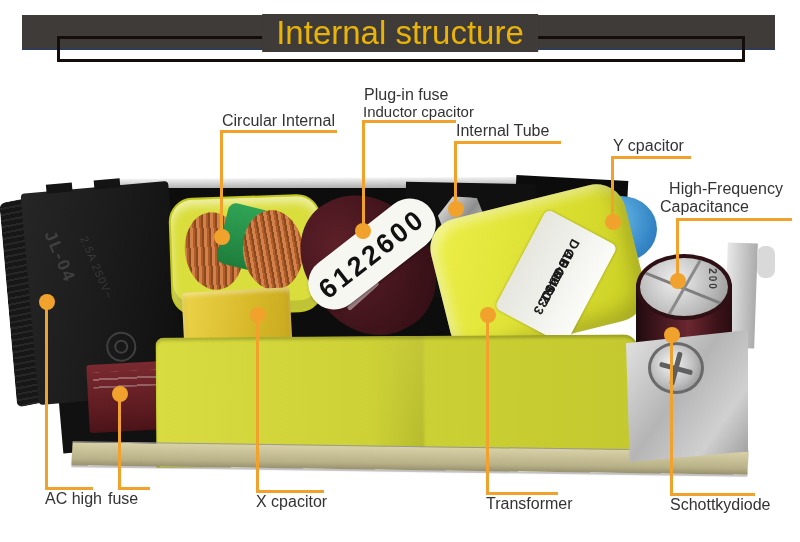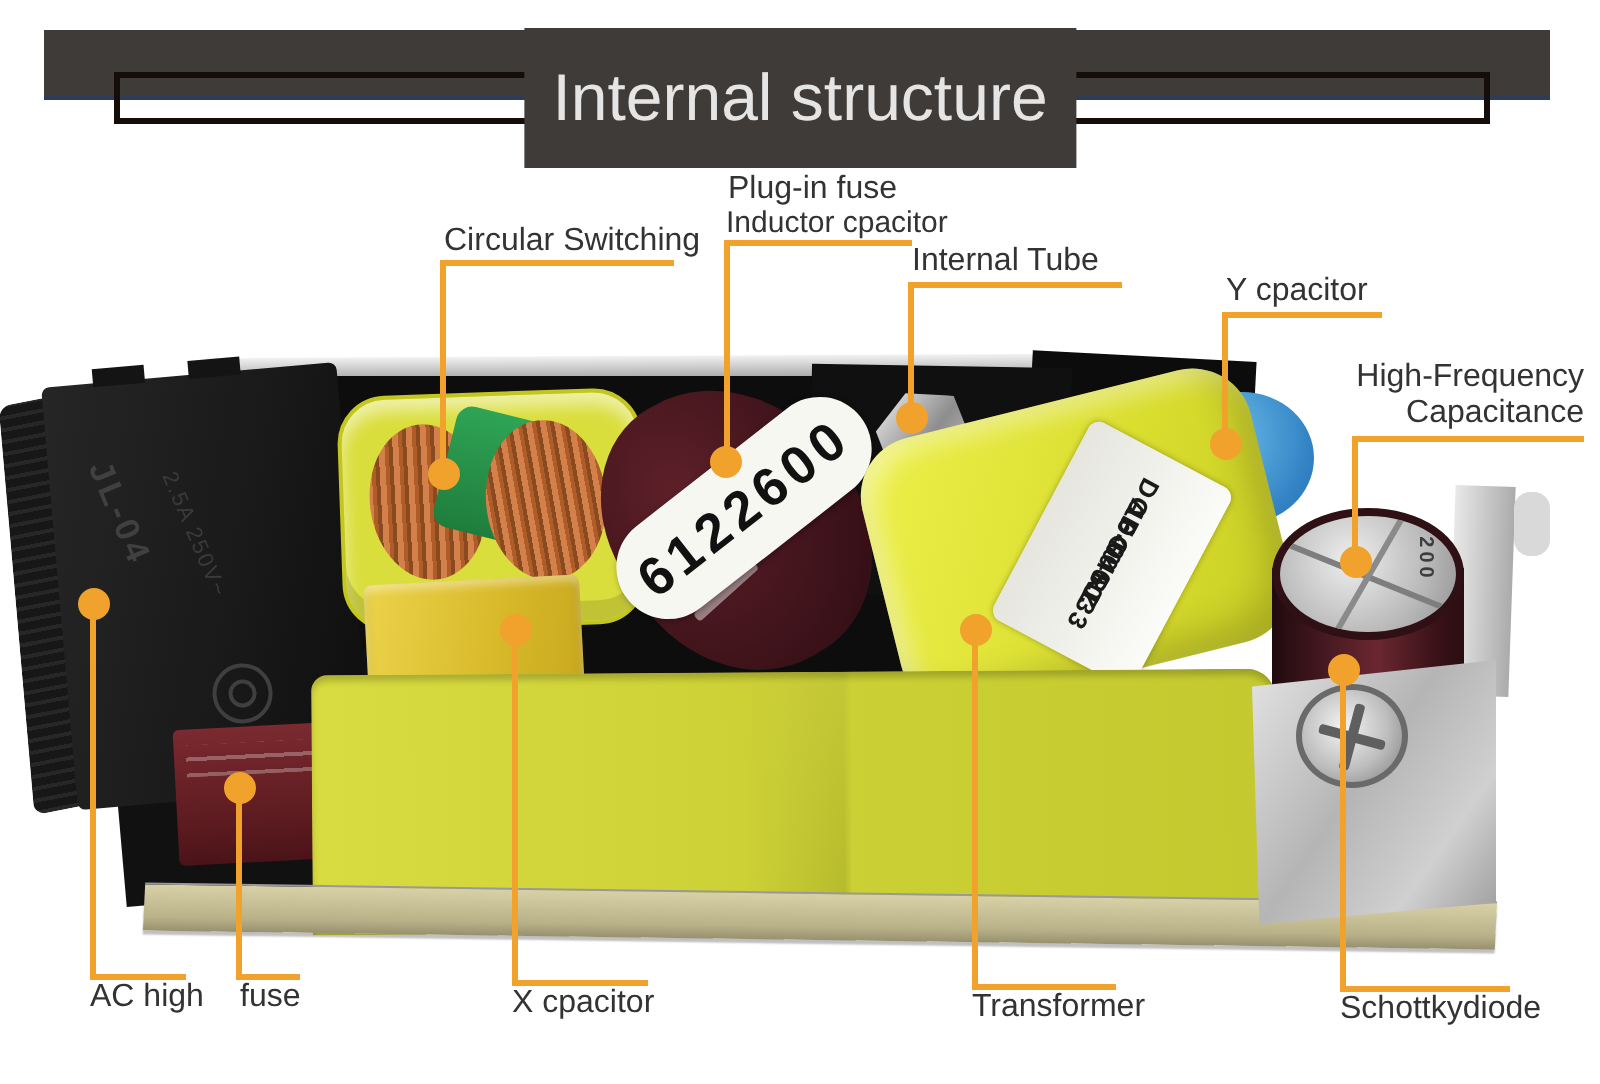--- a/index.html
+++ b/index.html
@@ -5,21 +5,21 @@
   html,body{margin:0;padding:0;background:#fff;}
   #stage{position:relative;width:800px;height:542px;background:#fff;overflow:hidden;
          font-family:"Liberation Sans",sans-serif;}
   #stage *{position:absolute;box-sizing:border-box;}
 
   
   .banner{left:22px;top:15px;width:753px;height:35px;background:#3f3b38;
           border-bottom:2px solid #2e3c55;z-index:1;}
   .title-outline{left:57px;top:36px;width:688px;height:26px;border:3px solid #150d09;z-index:2;}
   .page-title{left:50%;top:14px;transform:translateX(-50%);z-index:3;background:#3f3b38;
-              color:#e5e5e5;font-size:33px;line-height:38px;padding:16px 14px;white-space:nowrap;}
+              color:#eab308;font-size:33px;line-height:38px;padding:0 14px;white-space:nowrap;}
 
   
   .photo{left:0;top:0;width:800px;height:542px;z-index:4;}
   .rim{left:103px;top:178px;width:420px;height:12px;transform:rotate(-.3deg);
        background:linear-gradient(#f2f2f2,#a9a9a9);border-bottom:1px solid #777;}
   .blk-main{left:103px;top:188px;width:440px;height:185px;background:#0d0d0d;
             clip-path:polygon(0 0,100% 0,100% 52%,70% 100%,0 100%);}
   .blk-tr{left:515px;top:178px;width:112px;height:52px;background:#0c0c0c;transform:rotate(3deg);}
   .blk-right{left:405px;top:183px;width:130px;height:115px;background:#101010;transform:rotate(1deg);}
   .blk-under{left:58px;top:330px;width:132px;height:118px;background:#111;transform:rotate(-5deg);}
@@ -206,21 +206,21 @@
     </div>
     <div class="pcb"></div>
     <div class="hsink"></div>
     <div class="screw">
         <div class="c1"></div>
         <div class="c2"></div>
       </div>
   </div>
 
   <div class="co">
-    <div class="lab" style="left:222px;top:112px;">Circular Switching</div>
+    <div class="lab" style="left:222px;top:112px;">Circular Internal</div>
     <div class="h co-c" style="left: 220px; top: 130px; width: 117px; background: rgb(240, 162, 44);"></div>
     <div class="v co-c" style="left: 220px; top: 130px; height: 103px; background: rgb(240, 162, 44);"></div>
     <div class="dot co-c" style="left: 214px; top: 229px; background: rgb(240, 162, 44);"></div>
   </div>
 
   <div class="co">
     <div class="lab" style="left:364px;top:86px;">Plug-in fuse</div>
     <div class="lab sm" style="left:363px;top:103px;">Inductor cpacitor</div>
     <div class="h co-c" style="left: 362px; top: 120px; width: 94px; background: rgb(240, 162, 44);"></div>
     <div class="v co-c" style="left: 362px; top: 120px; height: 107px; background: rgb(240, 162, 44);"></div>
@@ -235,39 +235,39 @@
   </div>
 
   <div class="co">
     <div class="lab" style="left:613px;top:137px;">Y cpacitor</div>
     <div class="h co-c" style="left: 611px; top: 156px; width: 80px; background: rgb(240, 162, 44);"></div>
     <div class="v co-c" style="left: 611px; top: 156px; height: 61px; background: rgb(240, 162, 44);"></div>
     <div class="dot co-c" style="left: 605px; top: 214px; background: rgb(240, 162, 44);"></div>
   </div>
 
   <div class="co">
-    <div class="lab" style="left:660px;top:180px;width:132px;text-align:right;">High-Frequency</div>
-    <div class="lab" style="left:660px;top:198px;width:132px;text-align:right;">Capacitance</div>
+    <div class="lab" style="left:660px;top:180px;width:132px;text-align:center;">High-Frequency</div>
+    <div class="lab" style="left:660px;top:198px;width:132px;">Capacitance</div>
     <div class="h co-c" style="left: 676px; top: 218px; width: 116px; background: rgb(240, 162, 44);"></div>
     <div class="v co-c" style="left: 676px; top: 218px; height: 57px; background: rgb(240, 162, 44);"></div>
     <div class="dot co-c" style="left: 670px; top: 273px; background: rgb(240, 162, 44);"></div>
   </div>
 
   <div class="co">
     <div class="dot co-c" style="left: 39px; top: 294px; background: rgb(240, 162, 44);"></div>
     <div class="v co-c" style="left: 45px; top: 302px; height: 185px; background: rgb(240, 162, 44);"></div>
     <div class="h co-c" style="left: 45px; top: 487px; width: 48px; background: rgb(240, 162, 44);"></div>
     <div class="lab" style="left:45px;top:490px;">AC high</div>
   </div>
 
   <div class="co">
     <div class="dot co-c" style="left: 112px; top: 386px; background: rgb(240, 162, 44);"></div>
     <div class="v co-c" style="left: 118px; top: 394px; height: 93px; background: rgb(240, 162, 44);"></div>
     <div class="h co-c" style="left: 118px; top: 487px; width: 32px; background: rgb(240, 162, 44);"></div>
-    <div class="lab" style="left:120px;top:490px;text-align:right;">fuse</div>
+    <div class="lab" style="left:108px;top:490px;text-align:right;">fuse</div>
   </div>
 
   <div class="co">
     <div class="dot co-c" style="left: 250px; top: 307px; background: rgb(240, 162, 44);"></div>
     <div class="v co-c" style="left: 256px; top: 315px; height: 175px; background: rgb(240, 162, 44);"></div>
     <div class="h co-c" style="left: 256px; top: 490px; width: 68px; background: rgb(240, 162, 44);"></div>
     <div class="lab" style="left:256px;top:493px;">X cpacitor</div>
   </div>
 
   <div class="co">

